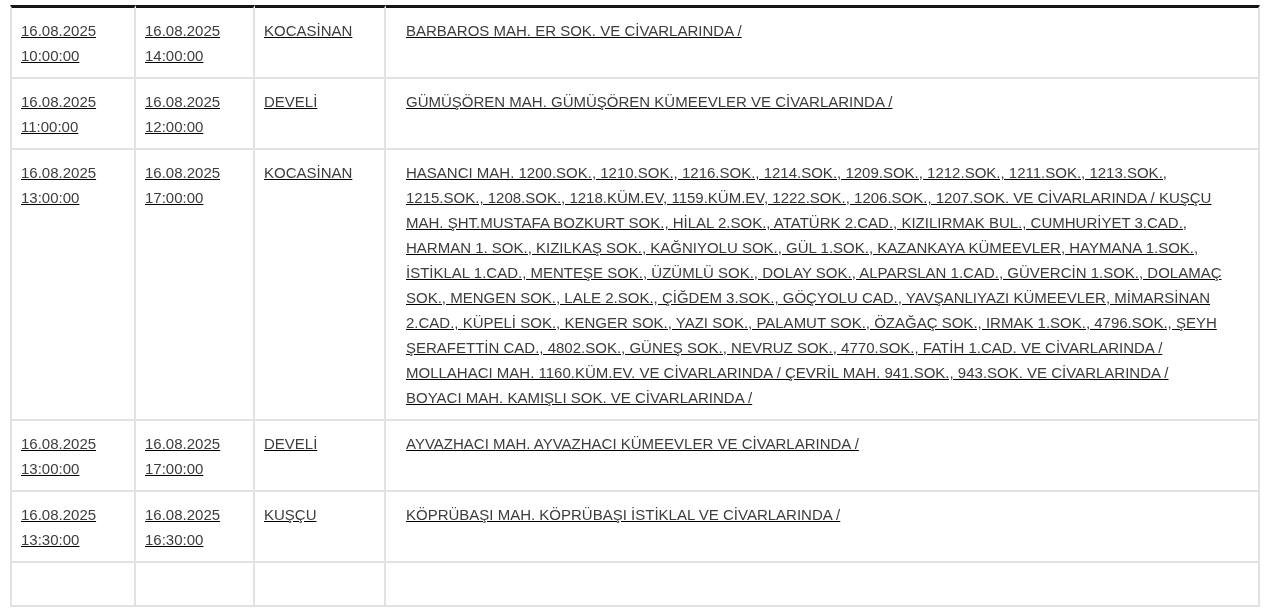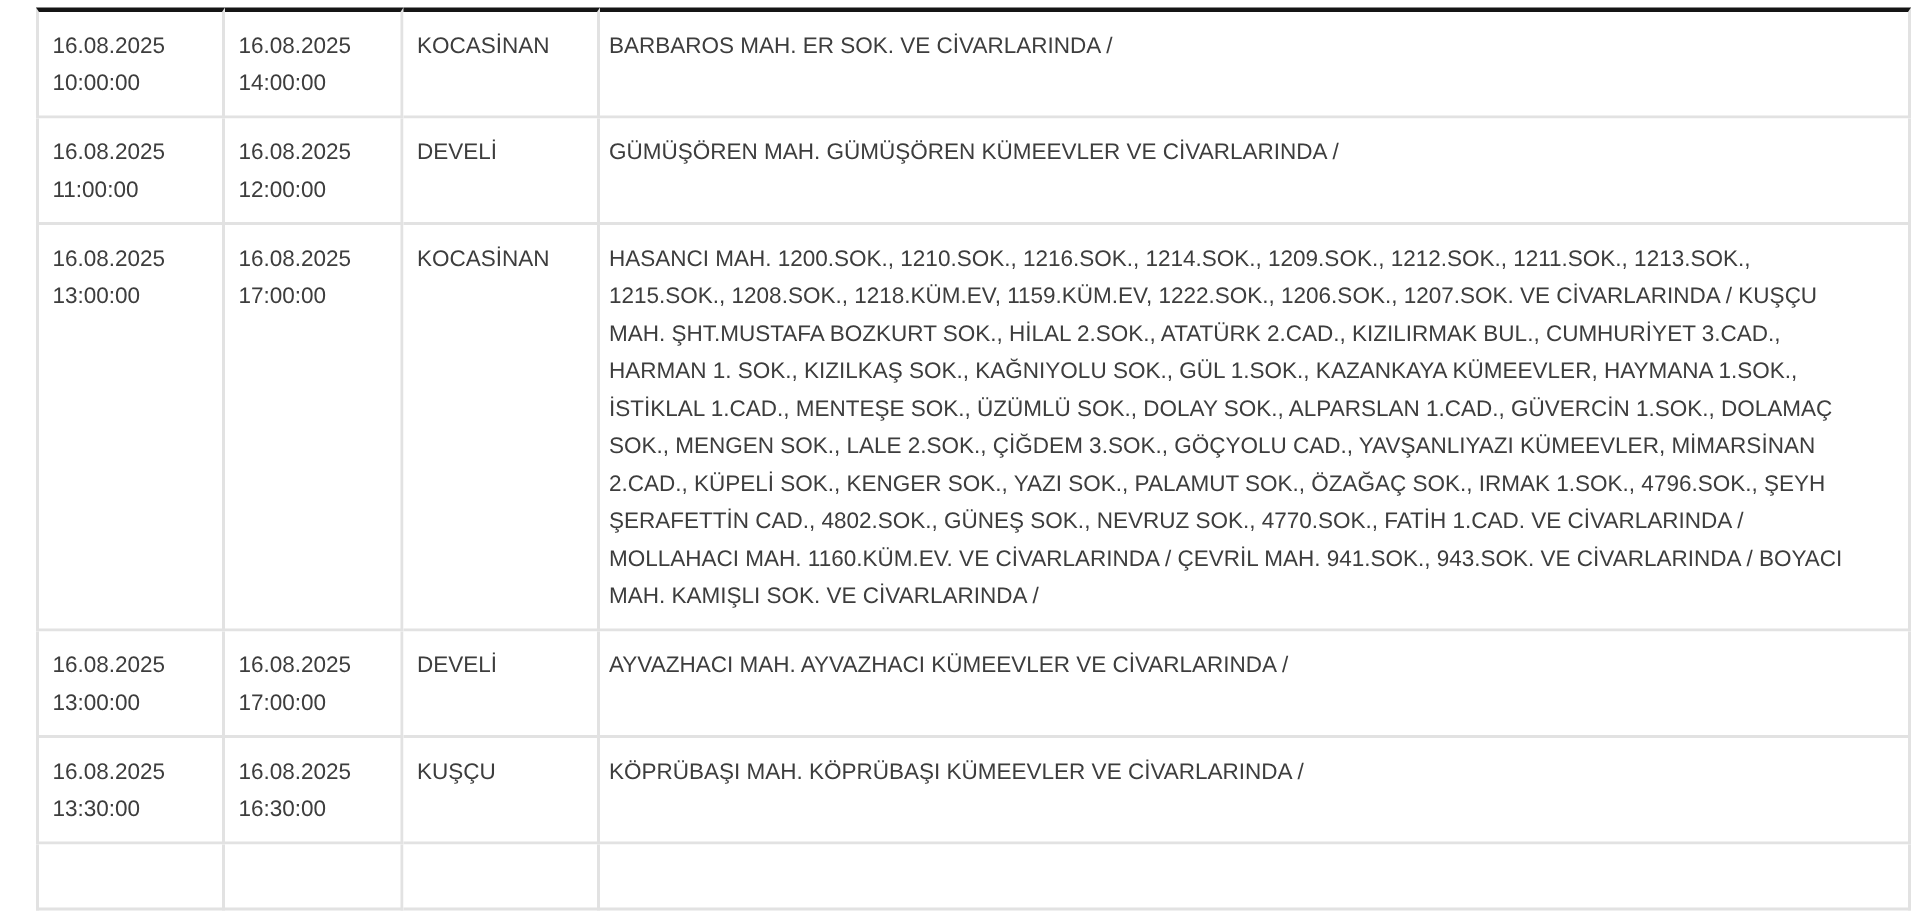--- a/index.html
+++ b/index.html
@@ -9,21 +9,21 @@
     --cellbg:#ffffff;
     --pagebg:#ffffff;
   }
   *{box-sizing:border-box;}
   html,body{margin:0;padding:0;}
   body{
     width:1280px;height:614px;overflow:hidden;position:relative;
     background:var(--pagebg);
     font-family:"Liberation Sans", sans-serif;
   }
-  .outage-wrap{position:absolute;top:5px;left:24px;width:1250px;}
+  .outage-wrap{position:absolute;top:5px;left:10px;width:1250px;text-decoration:underline;}
   table.outage{
     width:100%;
     table-layout:fixed;
     border-collapse:separate;
     border-spacing:0;
   }
   col.c1{width:126px;}
   col.c2{width:119px;}
   col.c3{width:131px;}
   col.c4{width:auto;}
@@ -33,21 +33,21 @@
     border-bottom:2px solid var(--grid);
     vertical-align:top;
     padding:10px 10px 9px 9px;
     font-size:15px;
     line-height:25px;
     color:var(--txt);
     word-wrap:break-word;
   }
   tr td:first-child{border-left:2px solid var(--grid);}
   tr:first-child td{border-top:3px solid var(--topline);}
-  td.area{padding-right:34px;padding-left:6px;}
+  td.area{padding-right:34px;padding-left:20px;}
   tr.partial td{height:44px;}
 </style>
 </head>
 <body>
 
 <div class="outage-wrap">
   <table class="outage">
     <colgroup>
       <col class="c1">
         <col class="c2">
@@ -106,21 +106,21 @@
         <tr>
     <td>
       <div>16.08.2025</div>
       <div>13:30:00</div>
     </td>
     <td>
       <div>16.08.2025</div>
       <div>16:30:00</div>
     </td>
     <td>KUŞÇU</td>
-    <td class="area">KÖPRÜBAŞI MAH. KÖPRÜBAŞI KÜMEEVLER VE CİVARLARINDA /</td>
+    <td class="area">KÖPRÜBAŞI MAH. KÖPRÜBAŞI İSTİKLAL VE CİVARLARINDA /</td>
   </tr>
         <tr class="partial">
     <td>
       <div></div>
       <div></div>
     </td>
     <td>
       <div></div>
       <div></div>
     </td>

